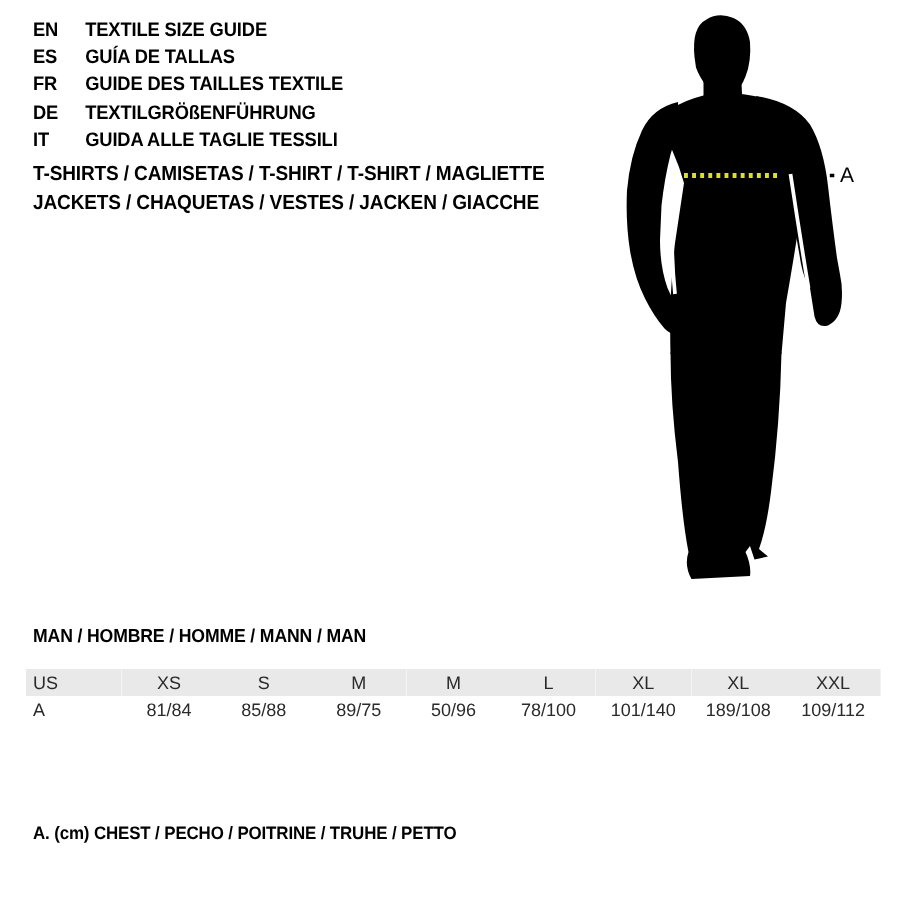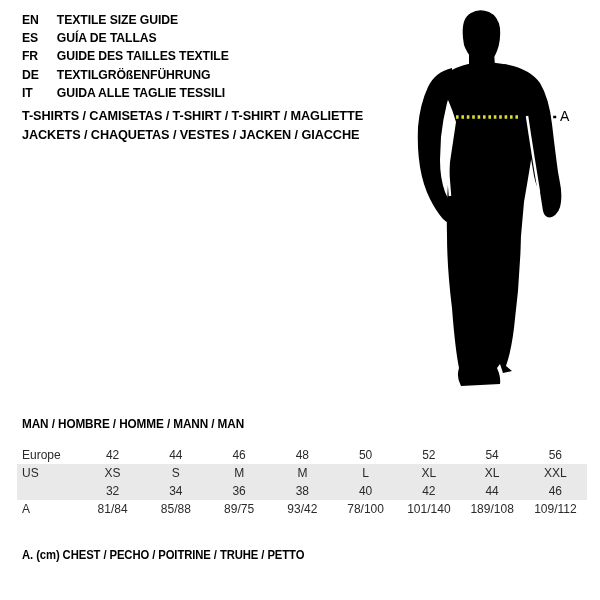--- a/index.html
+++ b/index.html
@@ -79,59 +79,37 @@
         <col>
         <col>
         <col>
         <col>
         <col>
         <col>
         <col>
         <col>
     </colgroup>
     <tbody>
-    <tr>
-      <td class="lbl">Europe</td>
-      <td>42</td>
-      <td>44</td>
-      <td>46</td>
-      <td>48</td>
-      <td>50</td>
-      <td>52</td>
-      <td>54</td>
-      <td>56</td>
-    </tr>
     <tr bgcolor="#e9e9e9">
       <td class="lbl">US</td>
       <td>XS</td>
       <td>S</td>
       <td>M</td>
       <td>M</td>
       <td>L</td>
       <td>XL</td>
       <td>XL</td>
       <td>XXL</td>
     </tr>
-    <tr bgcolor="#e9e9e9">
-      <td class="lbl"></td>
-      <td>32</td>
-      <td>34</td>
-      <td>36</td>
-      <td>38</td>
-      <td>40</td>
-      <td>42</td>
-      <td>44</td>
-      <td>46</td>
-    </tr>
     <tr>
       <td class="lbl">A</td>
       <td>81/84</td>
       <td>85/88</td>
       <td>89/75</td>
-      <td>93/42</td>
+      <td>50/96</td>
       <td>78/100</td>
       <td>101/140</td>
       <td>189/108</td>
       <td>109/112</td>
     </tr>
   </tbody>
     </table>
 
   <div class="footnote cond">A. (cm) CHEST / PECHO / POITRINE / TRUHE / PETTO</div>
 

